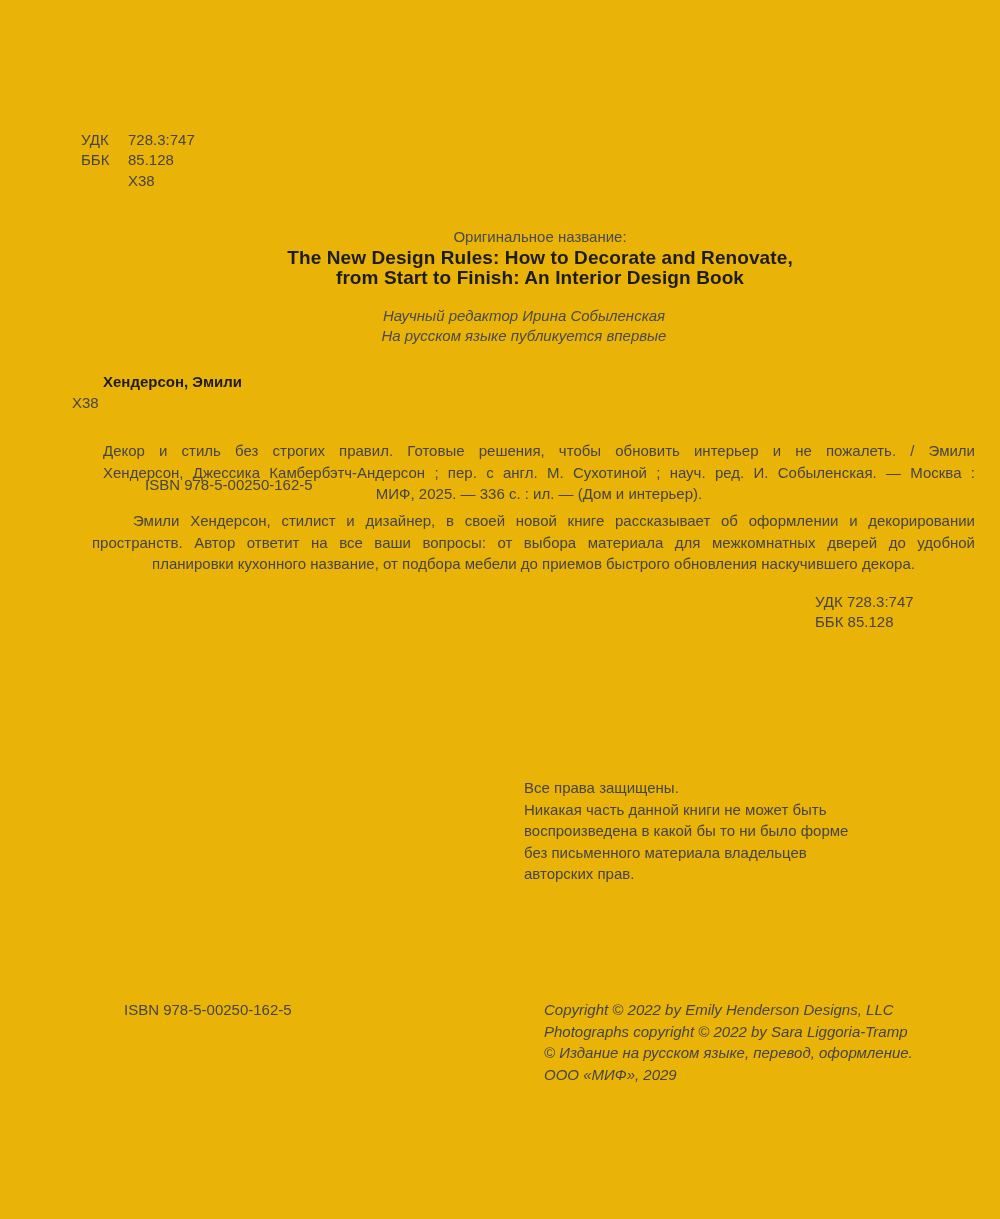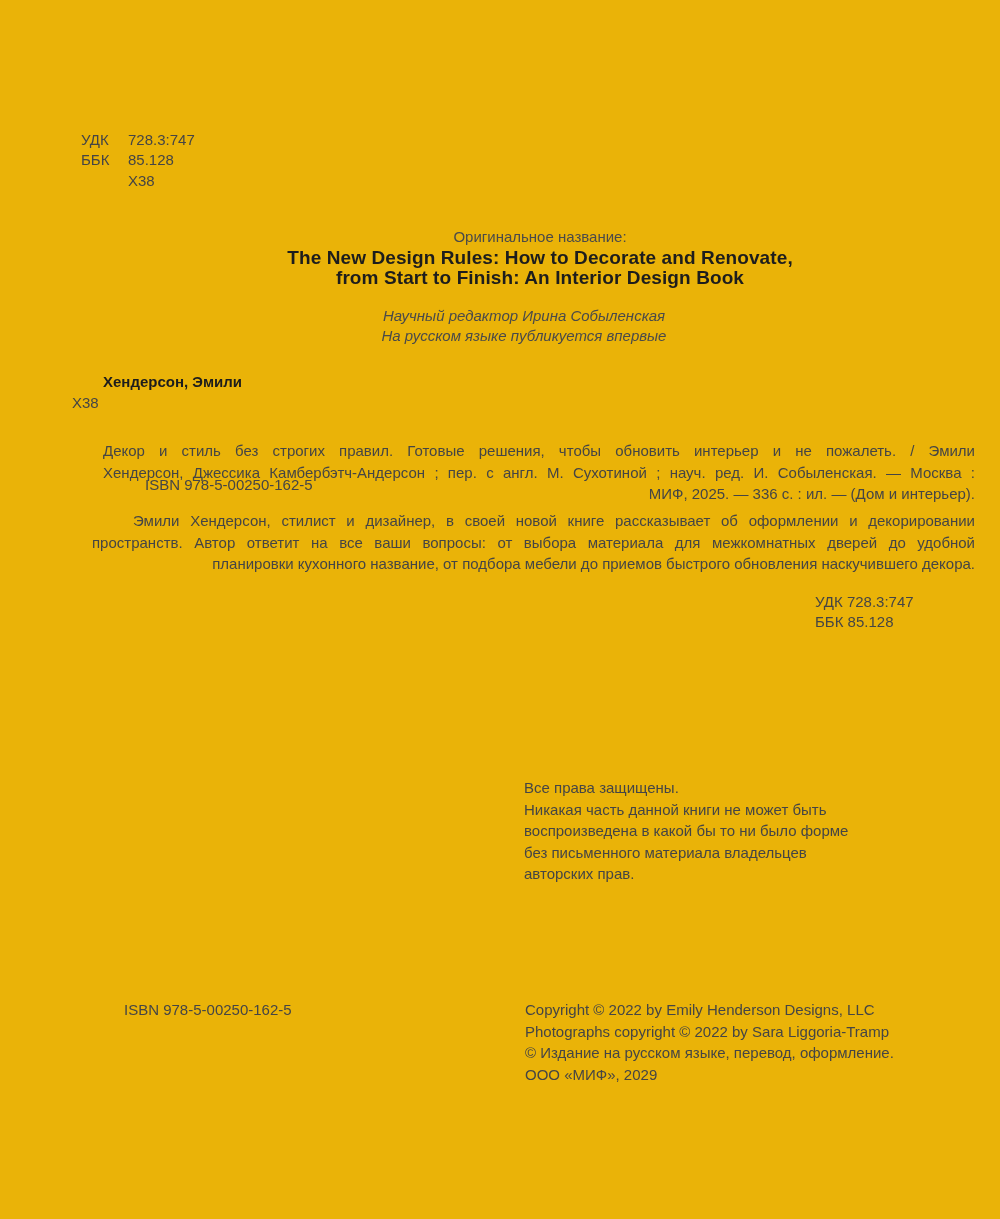--- a/index.html
+++ b/index.html
@@ -33,35 +33,35 @@
   .catalog-text { left: 103px; top: 392px; width: 872px; margin-top: 48px; }
 
   .jline {
     text-align: justify;
     text-align-last: justify;
     height: 21.5px;
     line-height: 21.5px;
     overflow: hidden;
   }
   .jline::after { content: ""; display: inline-block; width: 100%; }
-  .jlast { text-align: right; height: 21.5px; line-height: 21.5px; }
+  .jlast { text-align: center; height: 21.5px; line-height: 21.5px; }
   .indent1 { padding-left: 41px; }
 
   .isbn-top { left: 145px; top: 474px; line-height: 21.5px; }
 
   .annotation-text { left: 92px; top: 510px; width: 883px; }
 
   .codes-right { left: 815px; top: 592px; line-height: 20.4px; }
 
   .rights-block { left: 524px; top: 777px; }
   .rights-block div { line-height: 21.5px; }
 
   .isbn-bottom { left: 124px; top: 999px; line-height: 21.5px; }
 
-  .copyright-block { left: 525px; top: 999px; }
+  .copyright-block { left: 544px; top: 999px; font-style: italic; }
   .copyright-block div { line-height: 21.5px; }
 </style>
 </head>
 <body>
 
 <div class="page">
 
   <div class="abs top-codes">
     <div class="cell">УДК</div>
     <div class="cell">728.3:747</div>

